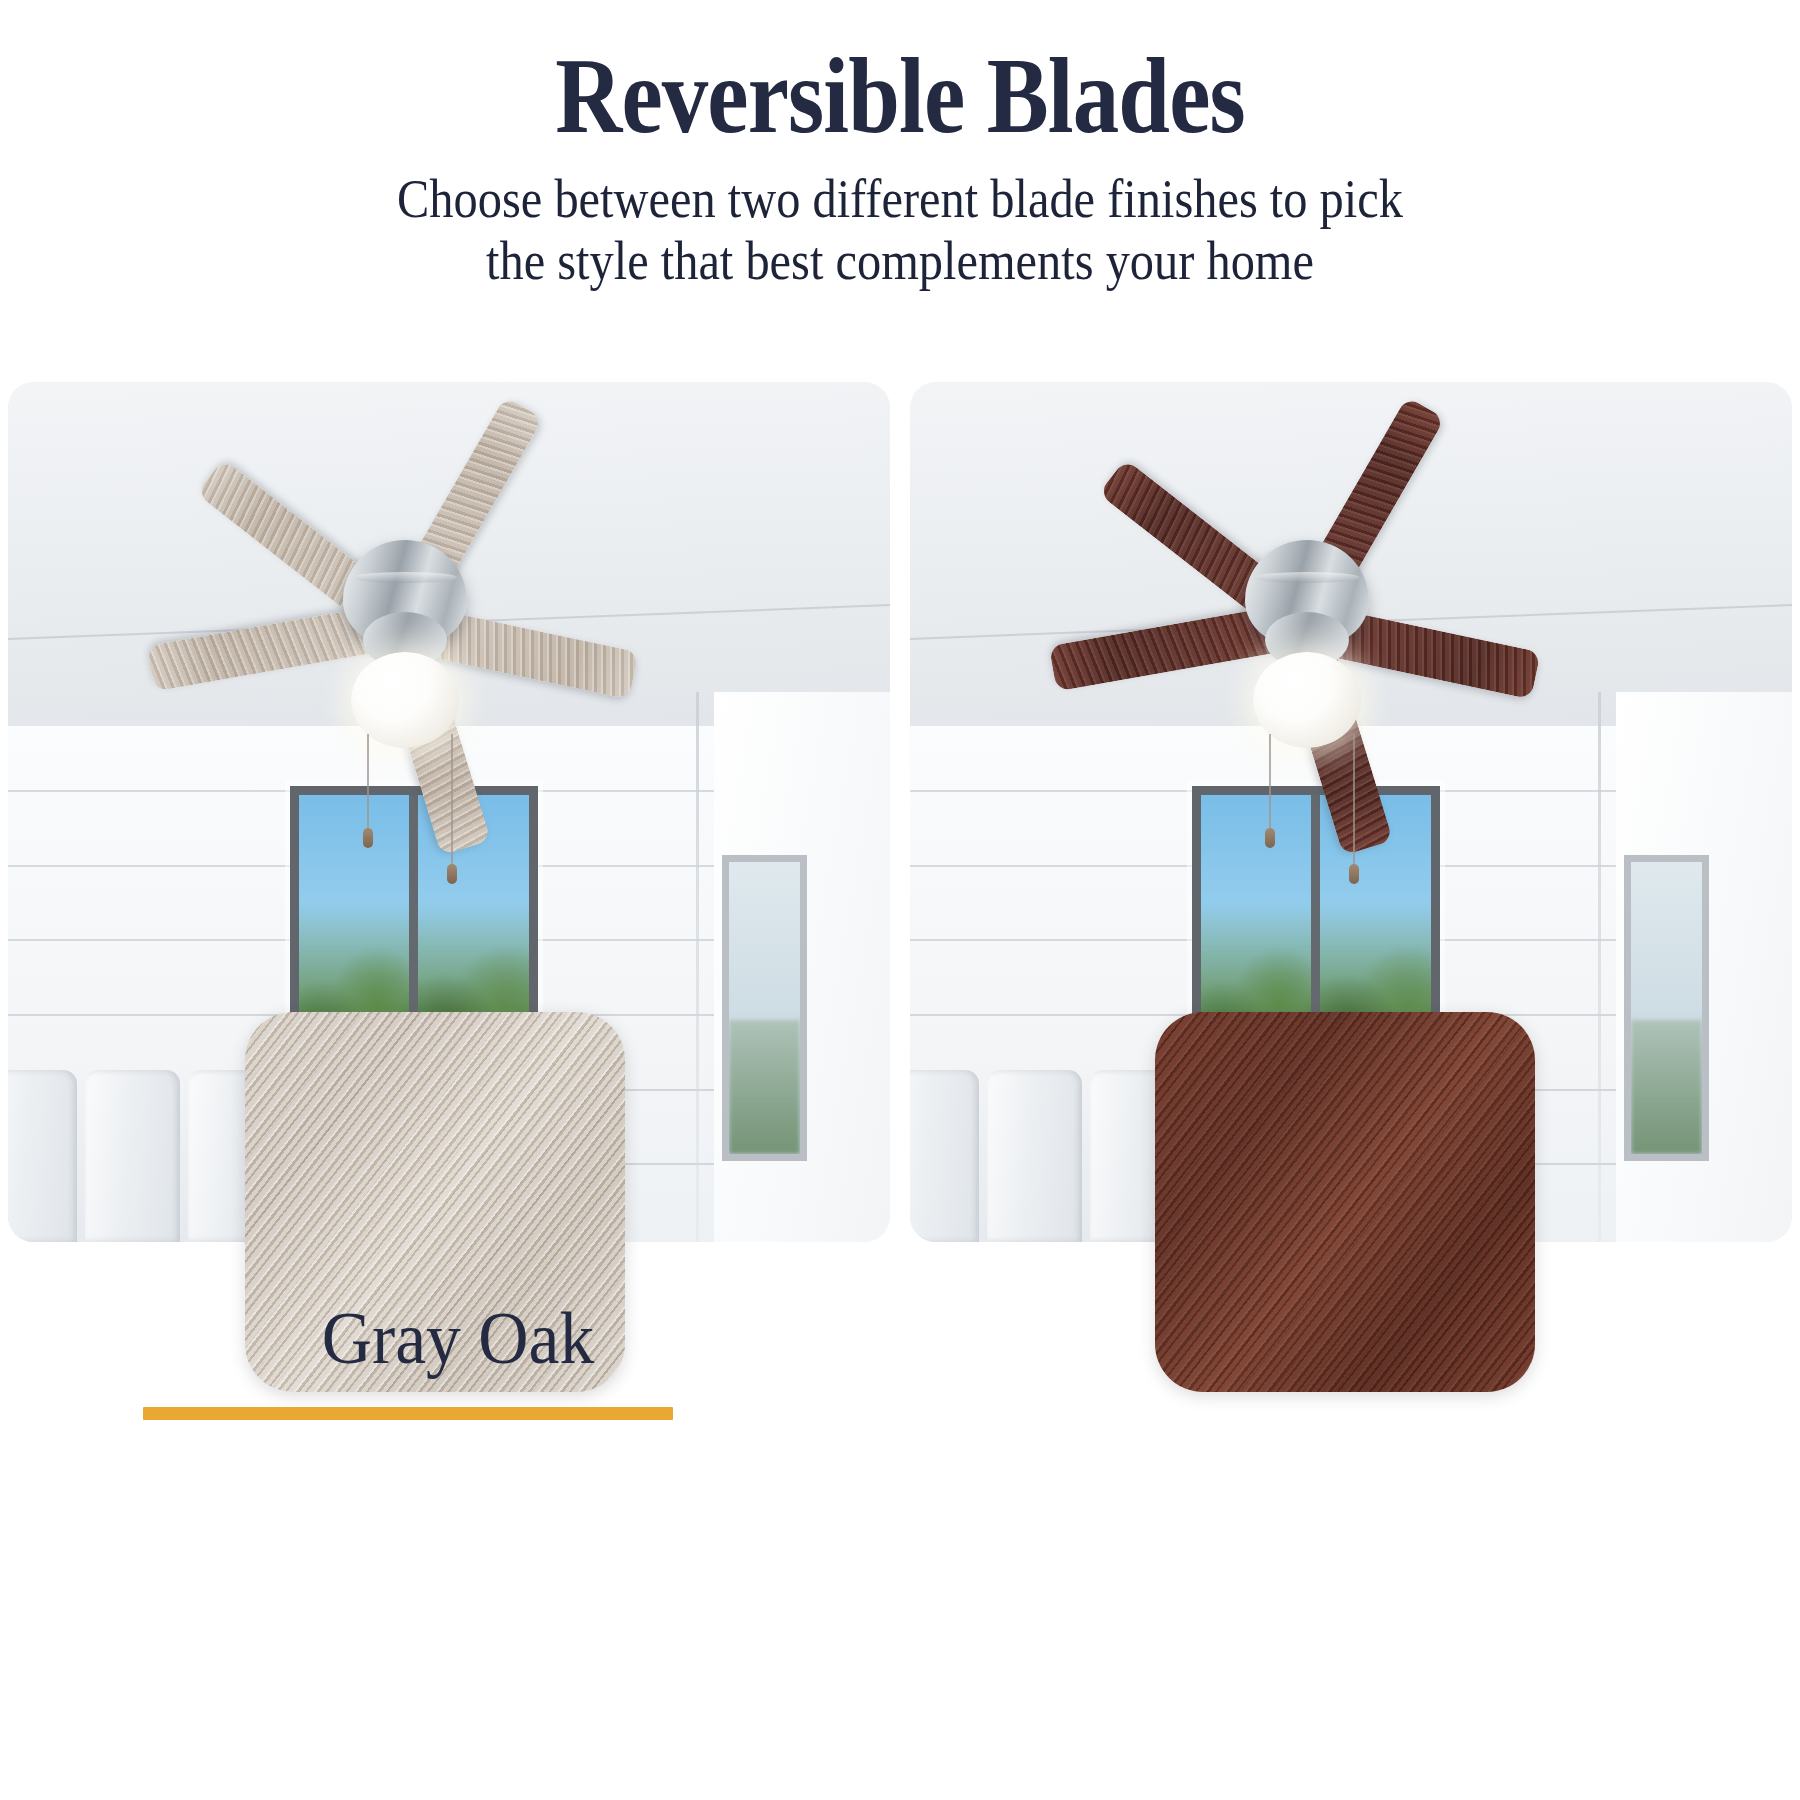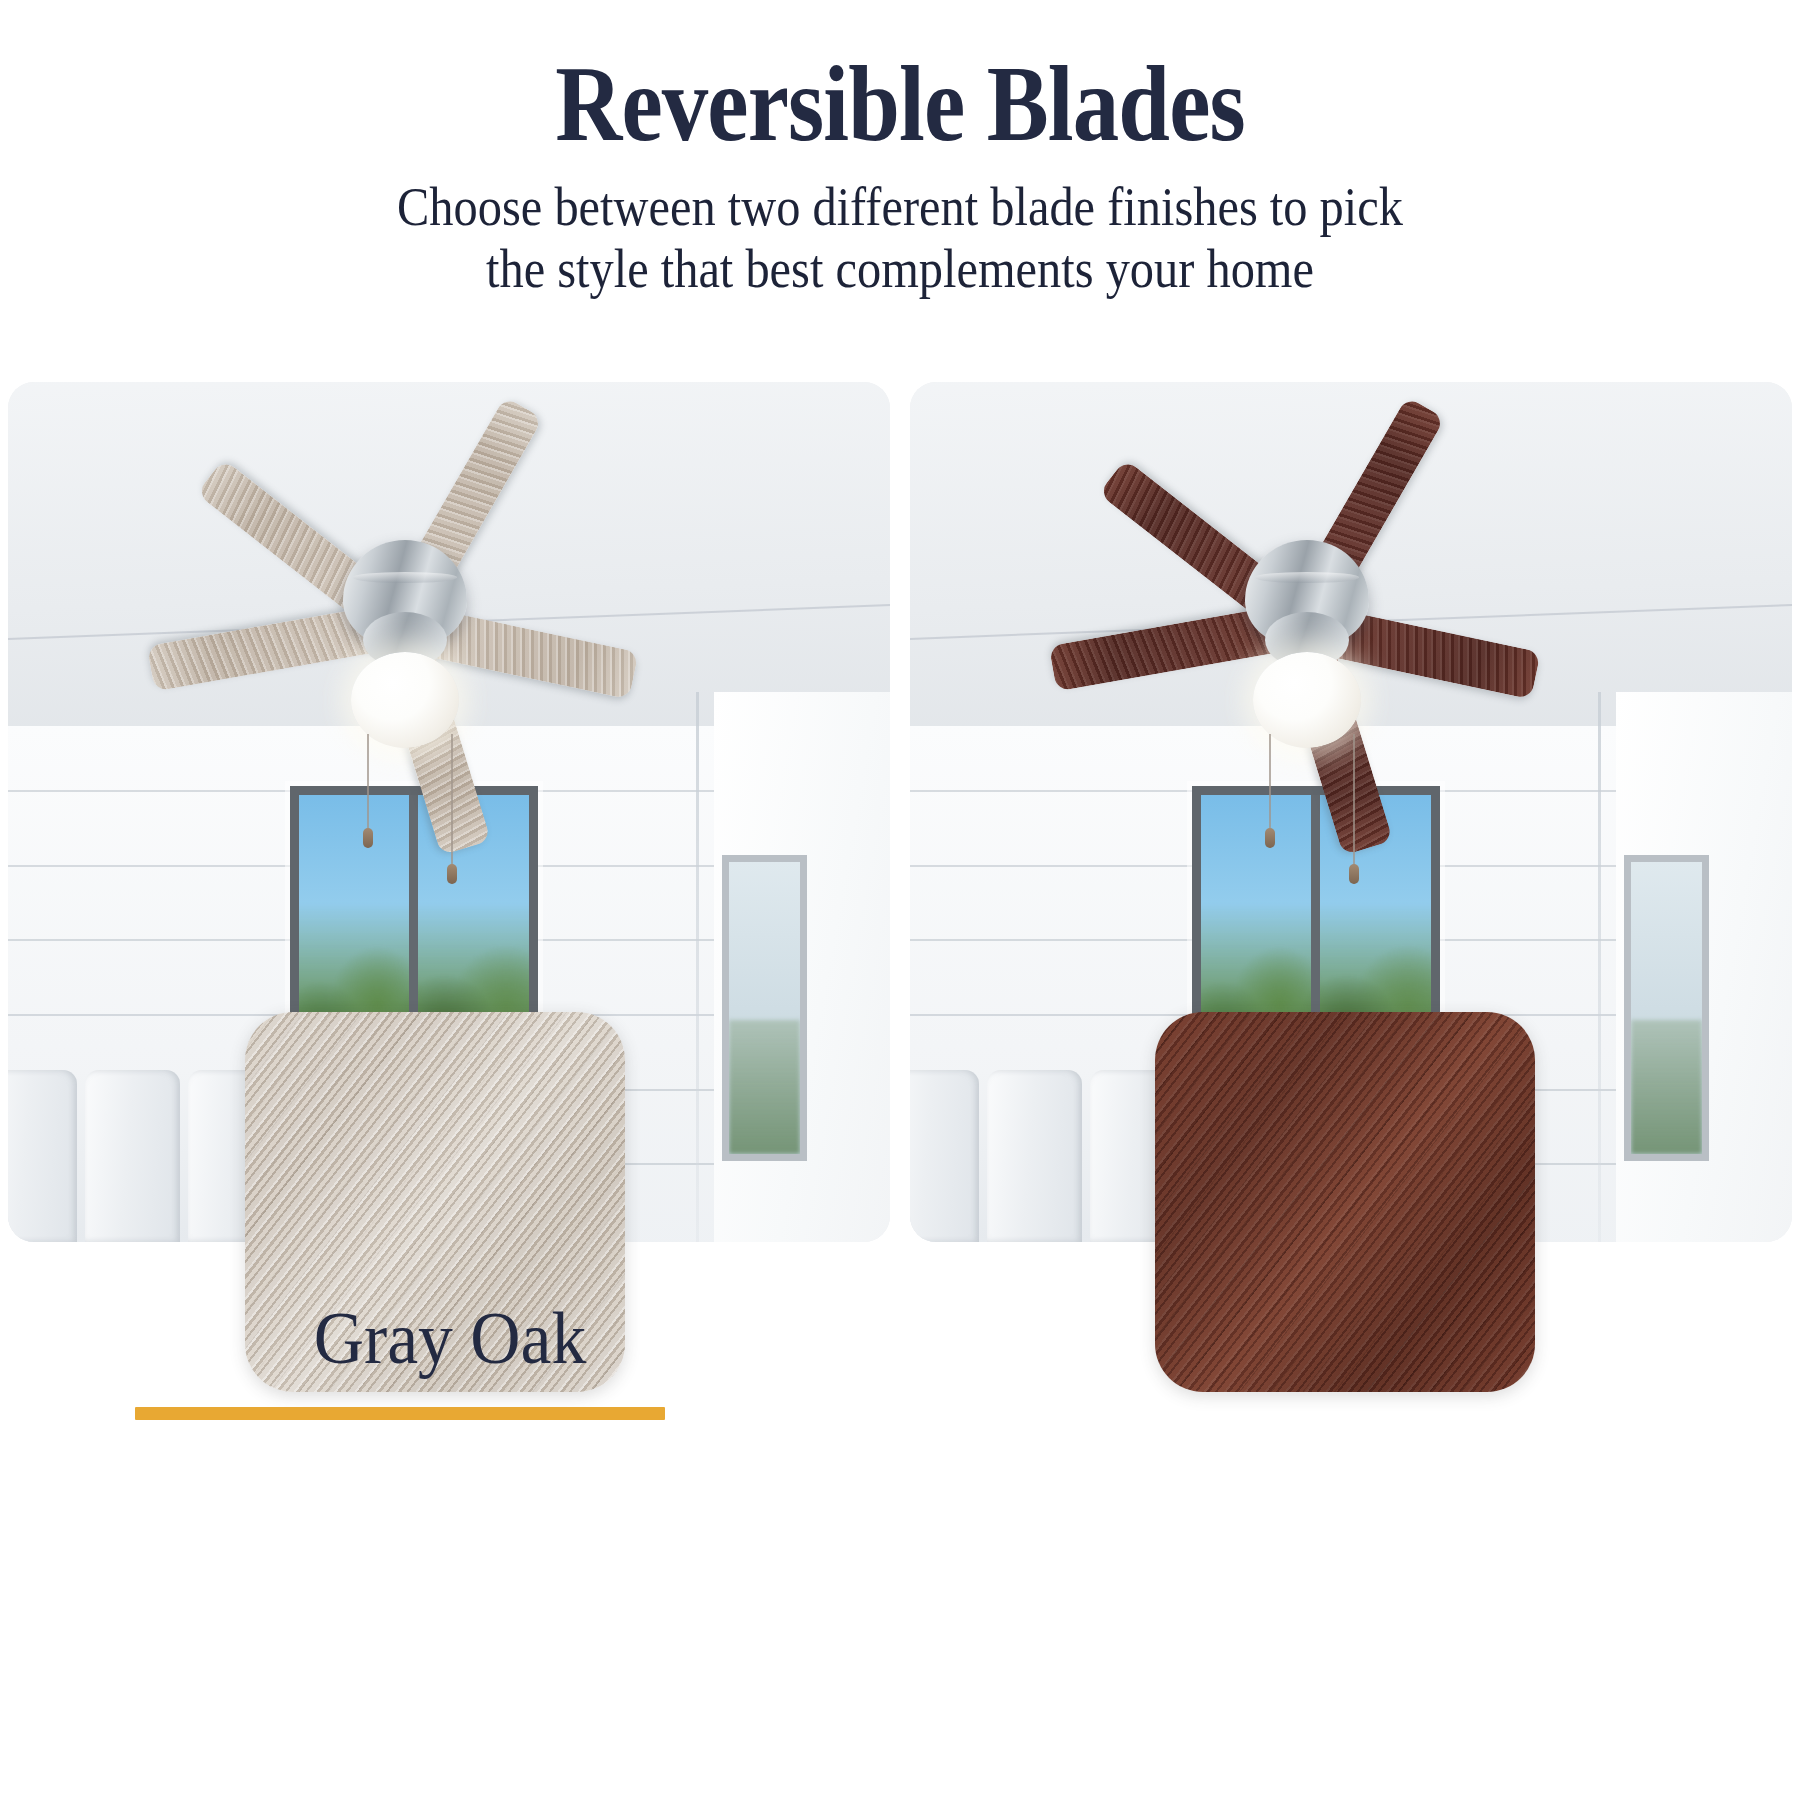--- a/index.html
+++ b/index.html
@@ -6,21 +6,21 @@
   body{
     width:1800px;height:1800px;
     background:#ffffff;
     font-family:"Liberation Serif", serif;
     overflow:hidden;
     position:relative;
   }
   .page{position:relative;width:1800px;height:1800px;}
 
   
-  .header{position:absolute;left:0;top:16px;width:1800px;text-align:center;}
+  .header{position:absolute;left:0;top:8px;width:1800px;text-align:center;}
   .title{
     font-family:"Liberation Serif", serif;
     font-weight:bold;
     font-size:108px;
     line-height:1.0;
     letter-spacing:-1px;
     color:#232a42;
     margin:0;
     padding-top:34px;
     transform:scaleX(0.86);
@@ -194,21 +194,21 @@
         rgba(40,14,10,.26) 9px, rgba(40,14,10,.26) 11px,
         rgba(190,120,92,.12) 11px, rgba(190,120,92,.12) 16px),
       repeating-linear-gradient(128deg,
         rgba(30,10,6,.22) 0px, rgba(30,10,6,.22) 1px,
         rgba(255,255,255,0) 1px, rgba(255,255,255,0) 25px),
       linear-gradient(128deg,#723a2d 0%,#5e2f25 28%,#7b4132 52%,#56291f 74%,#6e372a 100%);
   }
 
   
   .footer-col{position:absolute;top:1250px;width:50%;}
-  .footer-col.l{left:0;}
+  .footer-col.l{left:8px;}
   .footer-col.r{left:900px;}
   .finish-name{
     font-family:"Liberation Serif", serif;
     font-size:74px;color:#232a42;text-align:center;
     margin:0;padding-top:46px;
     transform:scaleX(0.94);transform-origin:center top;
   }
   .rule{
     height:13px;background:#e8a833;border-radius:1px;
     margin:26px auto 0 auto;

